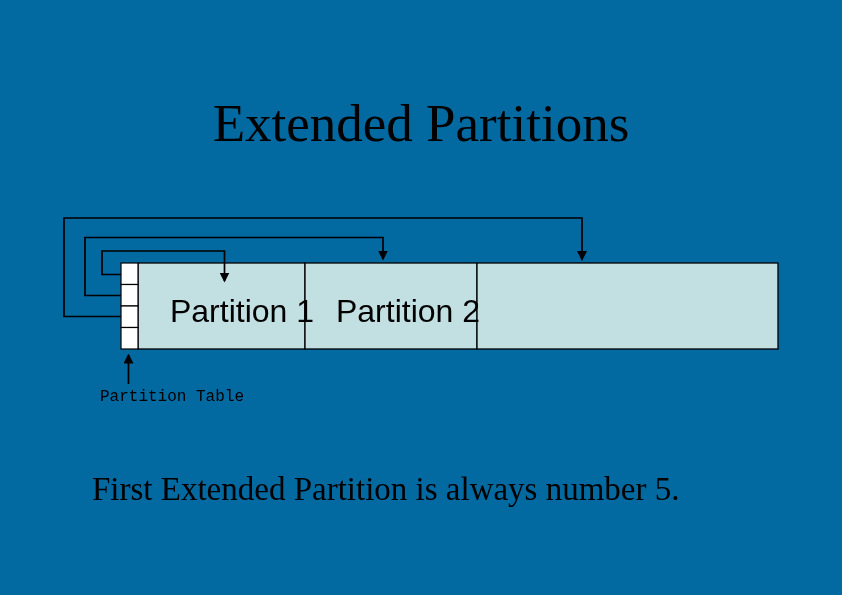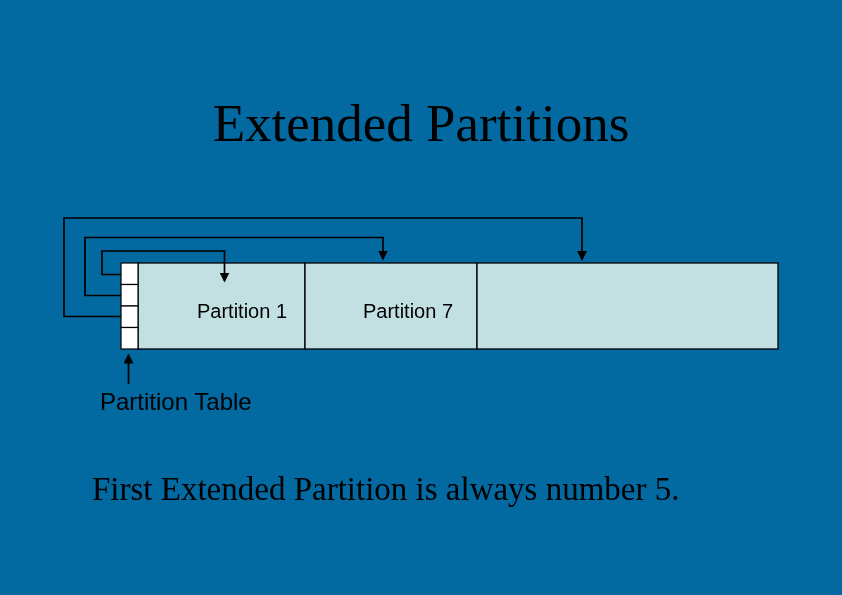--- a/index.html
+++ b/index.html
@@ -34,33 +34,33 @@
     position: absolute;
     top: 0;
     left: 0;
     width: 842px;
     height: 595px;
   }
   .seg-label {
     position: absolute;
     transform: translate(-50%, -50%);
     font-family: "Liberation Sans", sans-serif;
-    font-size: 20px;
+    font-size: 32px;
     white-space: nowrap;
     color: #000000;
   }
   .seg-label.p1 { left: 242px; top: 311px; }
   .seg-label.p2 { left: 408px; top: 311px; }
   .seg-label.ext { left: 627px; top: 309px; }
   .pt-label {
     position: absolute;
     left: 100px;
     top: 388px;
-    font-family: Liberation Sans, sans-serif;
-    font-size: 24px;
+    font-family: Liberation Mono, monospace;
+    font-size: 16px;
     white-space: nowrap;
     color: #000000;
   }
   .note {
     position: absolute;
     left: 92px;
     top: 471px;
     font-family: "Liberation Serif", serif;
     font-size: 33px;
     white-space: nowrap;
@@ -93,19 +93,19 @@
     <polyline points="121,274.5 102,274.5 102,251 224.5,251 224.5,281" fill="none" stroke="#000000" stroke-width="1.7" marker-end="url(#arrowhead)"></polyline>
 
     <polyline points="121,295.5 85,295.5 85,237.5 383,237.5 383,259" fill="none" stroke="#000000" stroke-width="1.7" marker-end="url(#arrowhead)"></polyline>
 
     <polyline points="121,316.5 64,316.5 64,218 582,218 582,259.5" fill="none" stroke="#000000" stroke-width="1.7" marker-end="url(#arrowhead)"></polyline>
 
     <polyline points="128.5,384 128.5,355" fill="none" stroke="#000000" stroke-width="1.7" marker-end="url(#arrowhead)"></polyline>
   </svg>
 
   <div class="seg-label p1">Partition 1</div>
-  <div class="seg-label p2">Partition 7</div>
+  <div class="seg-label p2">Partition 2</div>
 
   <div class="pt-label">Partition Table</div>
 
   <div class="note">First Extended Partition is always number 5.</div>
 
 </div>
 
 </body></html>

